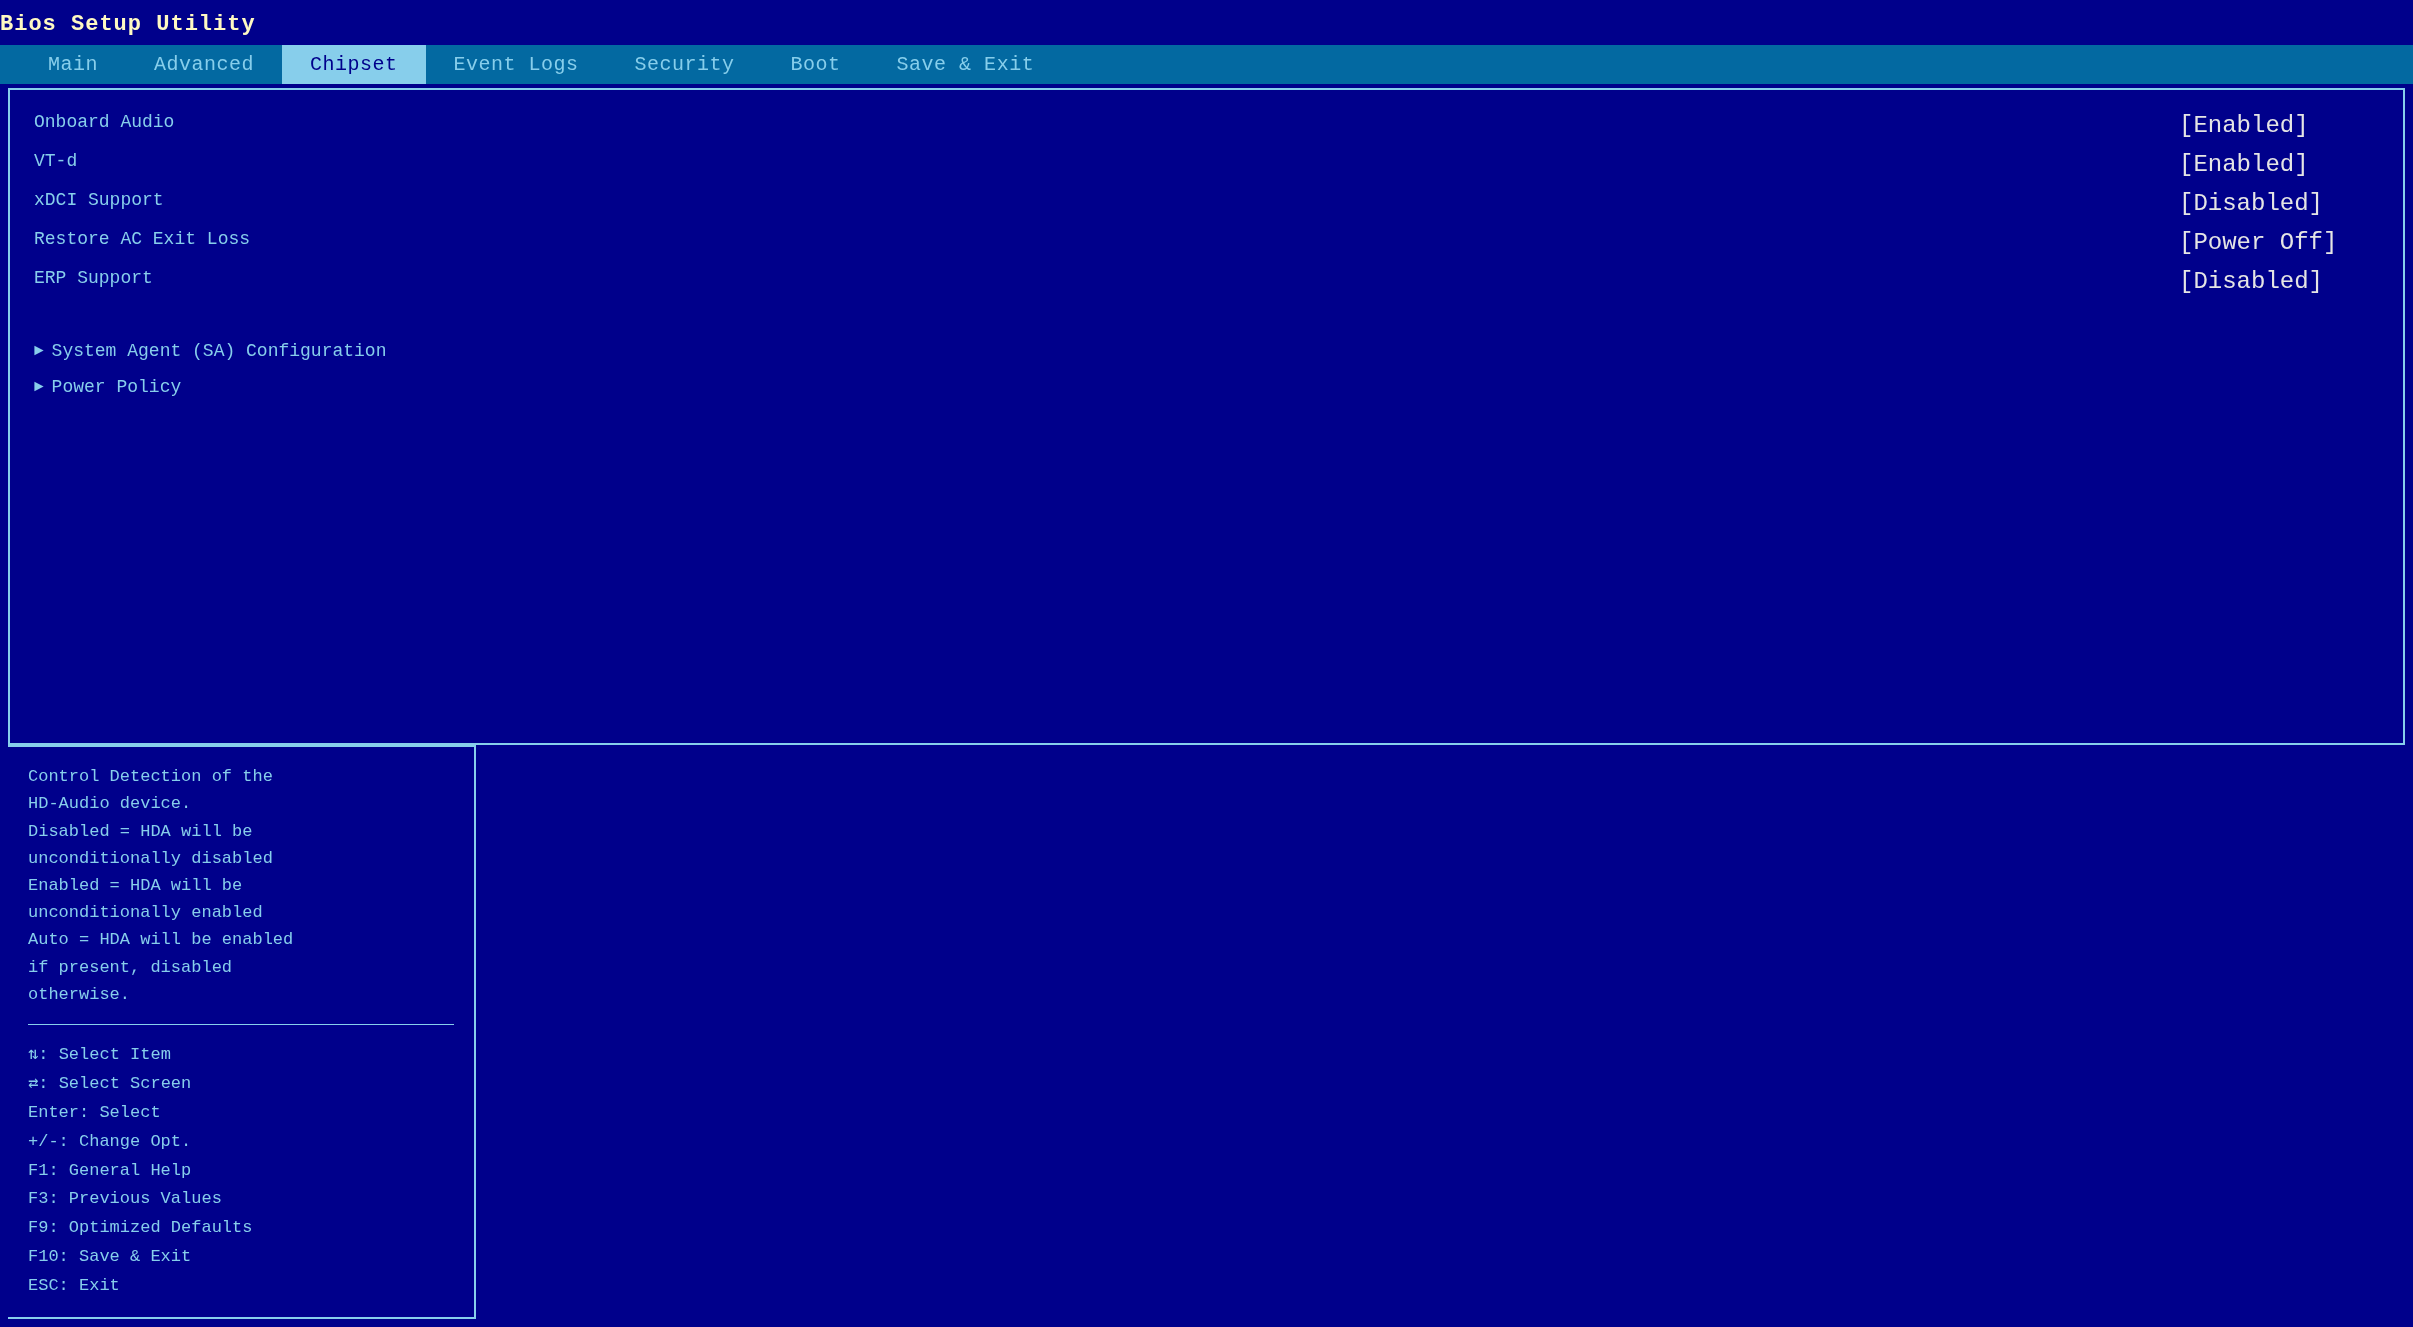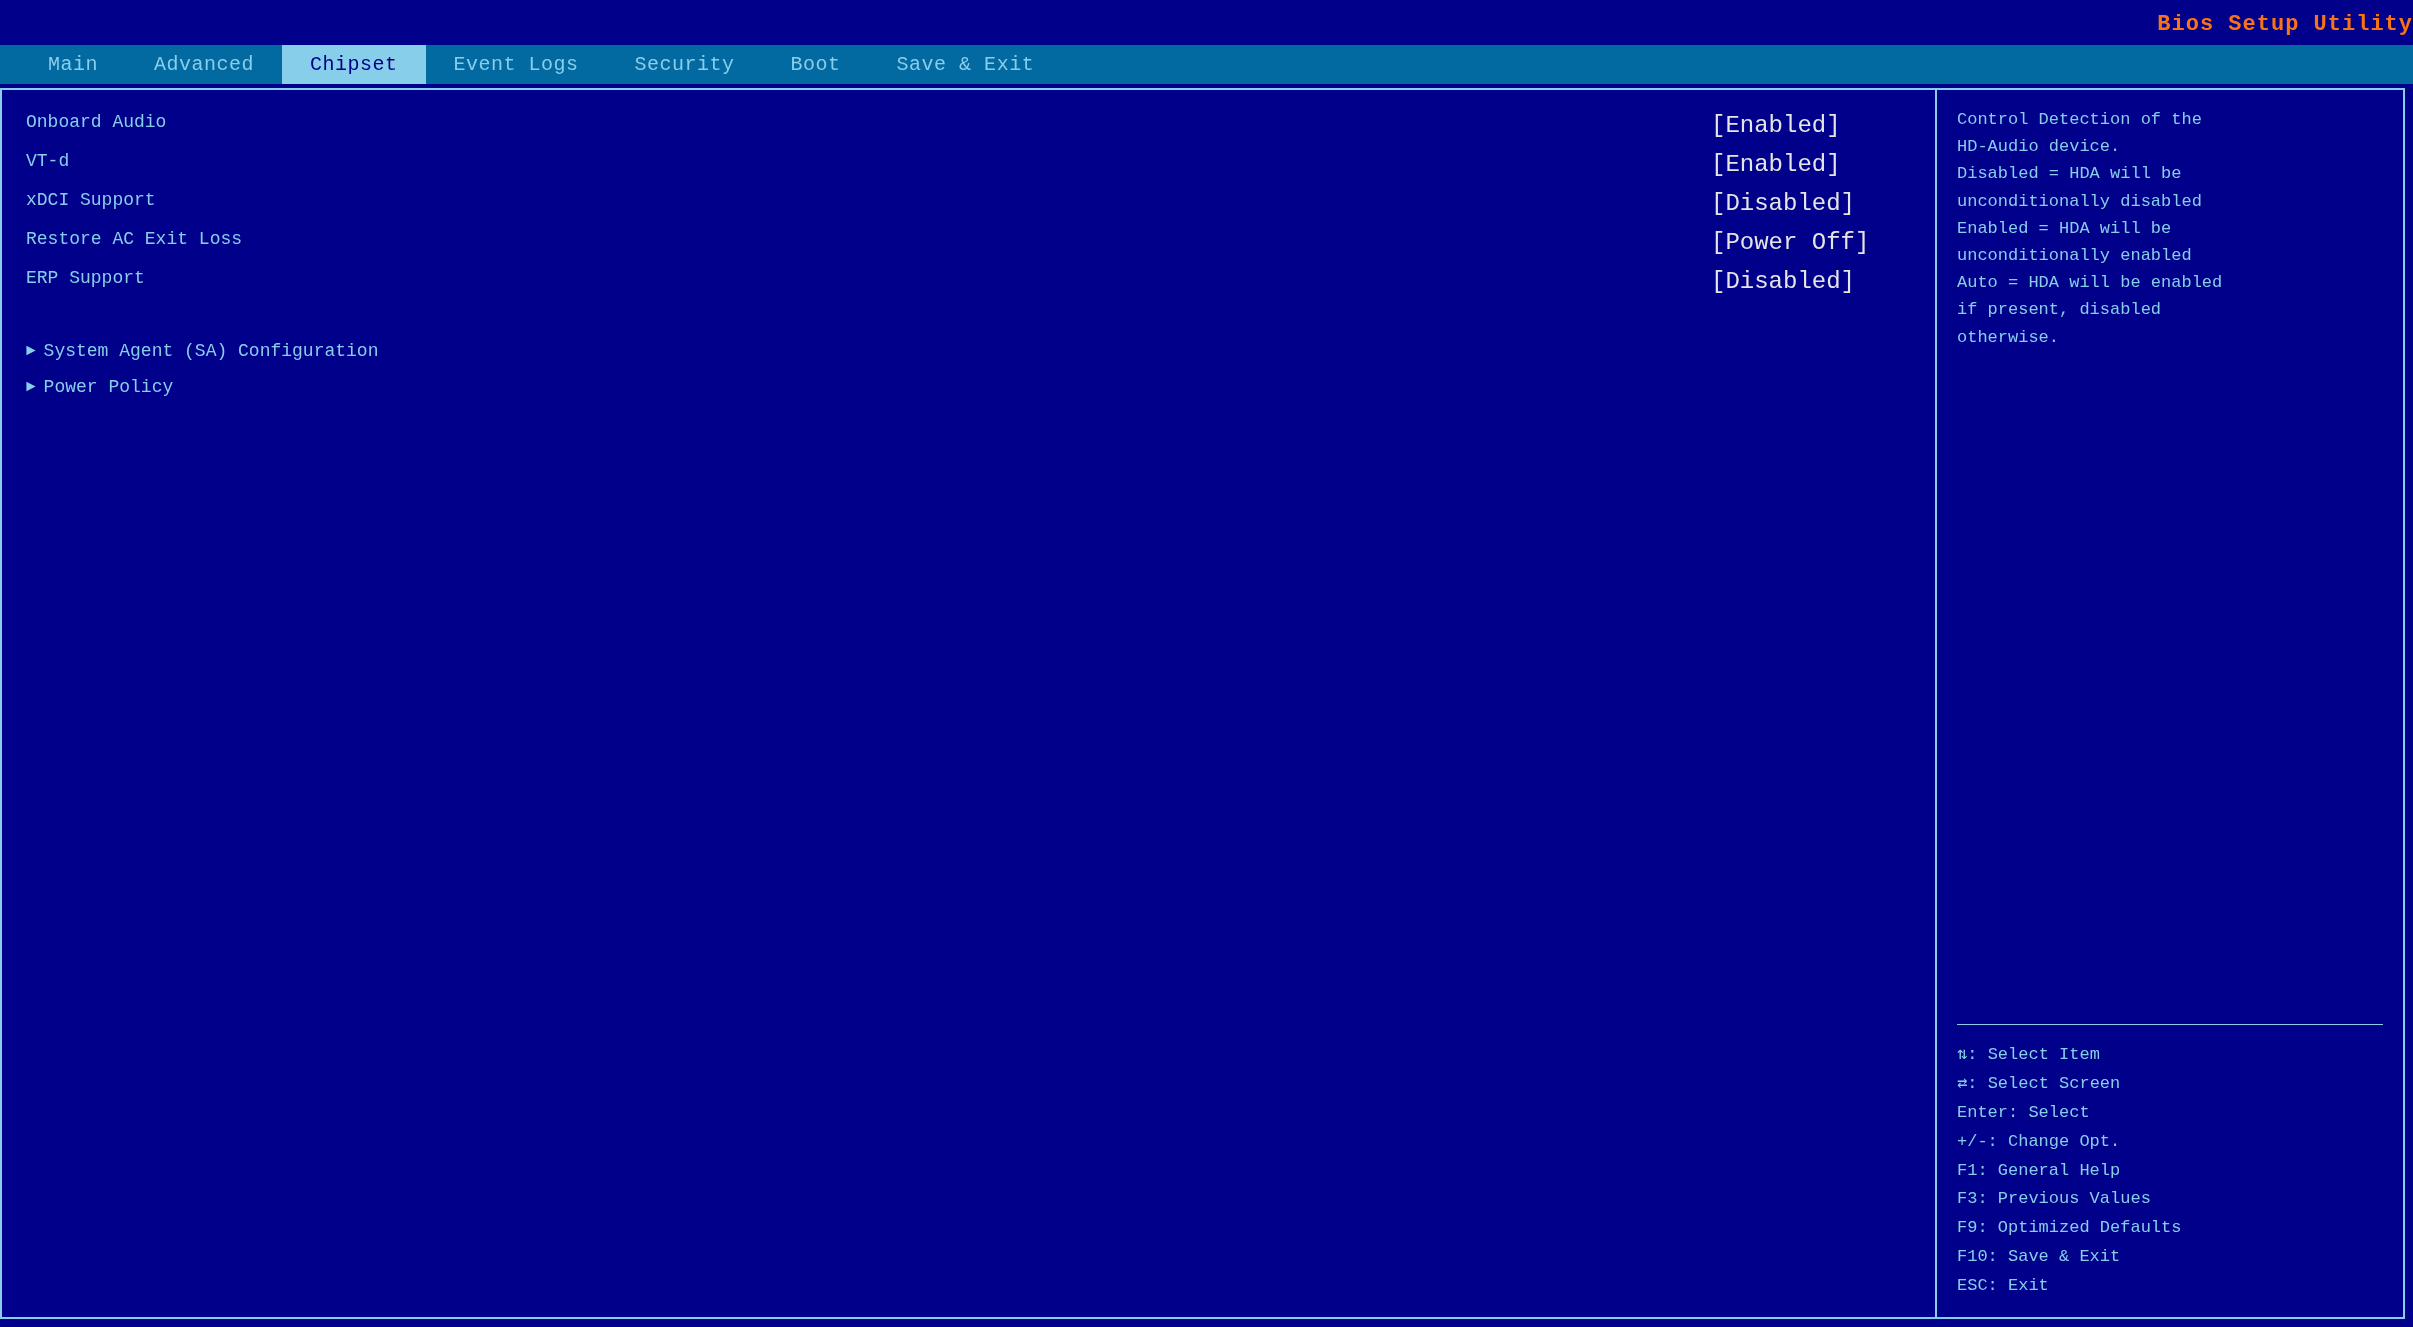--- a/index.html
+++ b/index.html
@@ -21,22 +21,22 @@
     .screen {
       width: 100%;
       height: 100%;
       display: flex;
       flex-direction: column;
       background-color: #00008b;
     }
 
     .title-bar {
       background-color: #00008b;
-      color: #f97316;
-      text-align: right;
+      color: #fef9c3;
+      text-align: left;
       padding: 12px 0 8px 0;
       font-size: 22px;
       font-weight: bold;
       letter-spacing: 1px;
     }
 
     .menu-bar {
       display: flex;
       flex-direction: row;
       background-color: #0369a1;
@@ -52,23 +52,23 @@
       letter-spacing: 0.5px;
     }
 
     .menu-item.active {
       background-color: #87ceeb;
       color: #00008b;
     }
 
     .content-area {
       display: flex;
-      flex-direction: row;
-      flex: 1;
-      margin: 4px 8px 8px 0;
+      flex-direction: column;
+      flex: 1;
+      margin: 4px 8px 8px 8px;
       gap: 0;
     }
 
     .left-panel {
       flex: 1;
       background-color: #00008b;
       border: 2px solid #87ceeb;
       padding: 16px 24px;
       display: flex;
       flex-direction: column;

